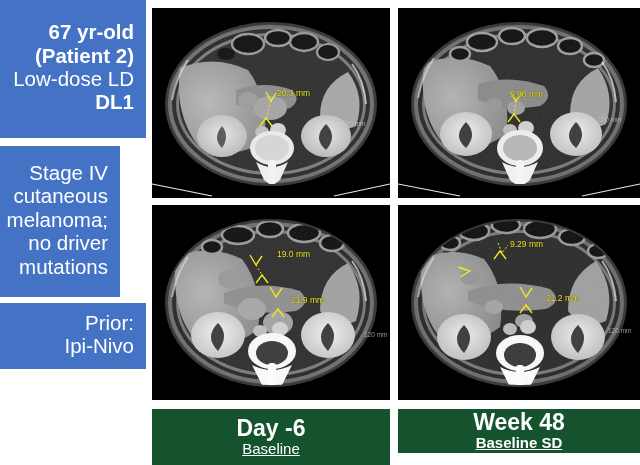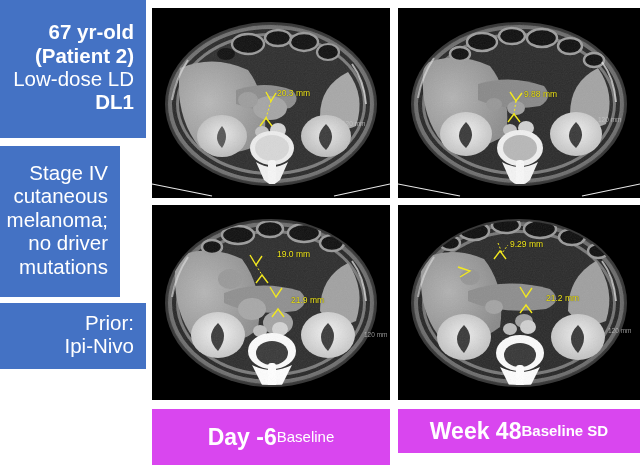--- a/index.html
+++ b/index.html
@@ -16,27 +16,27 @@
   #sb1{top:0;width:146px;height:138px;}
   #sb2{top:146px;width:120px;height:151px;}
   #sb3{top:303px;width:146px;height:66px;}
   .sb .ln{display:block;line-height:1.14;white-space:nowrap;}
   .b   {font-weight:bold;}
   #sb1 .ln{font-size:20.5px;}
   #sb2 .ln{font-size:20.5px;}
   #sb3 .ln{font-size:20.5px;}
 
   
-  .collabel{position:absolute;background:#d946ef;color:#fff;
-            display:flex;flex-direction:row;align-items:center;
+  .collabel{position:absolute;background:#14532d;color:#fff;
+            display:flex;flex-direction:column;align-items:center;
             justify-content:center;text-align:center;}
   #collabel-left {left:152px;top:409px;width:238px;height:56px;}
   #collabel-right{left:398px;top:409px;width:242px;height:44px;}
   .collabel .big {font-size:23px;font-weight:bold;line-height:1.05;}
-  .collabel .small{font-size:15px;line-height:1.15;}
+  .collabel .small{font-size:15px;line-height:1.15;text-decoration:underline;}
   #collabel-left  .small{font-weight:normal;}
   #collabel-right .small{font-weight:bold;}
 
   
   .ct{position:absolute;background:#000;overflow:hidden;}
   #ct-tl{left:152px;top:8px;  width:238px;height:190px;}
   #ct-tr{left:398px;top:8px;  width:242px;height:190px;}
   #ct-bl{left:152px;top:205px;width:238px;height:195px;}
   #ct-br{left:398px;top:205px;width:242px;height:195px;}
   .ct svg{display:block;width:100%;height:100%;}
@@ -222,21 +222,21 @@
         <rect width="242" height="190" filter="url(#nz2)" opacity=".5"></rect>
       </g>
       <path d="M0 176 L62 188" stroke="#e8e8e8" stroke-width="1.2" fill="none"></path>
       <path d="M242 176 L184 188" stroke="#e8e8e8" stroke-width="1.2" fill="none"></path>
       <g stroke="#F2E81F" stroke-width="1.4" fill="none">
         <path d="M112 84 L118 93 L124 85"></path>
         <path d="M110 114 L116 106 L122 114"></path>
         <path d="M118 93 L116 106" stroke-dasharray="2 2" stroke-width="1"></path>
       </g>
     </svg>
-    <span class="meas" style="left:126px;top:81px;">9.88 mm</span>
+    <span class="meas" style="left:112px;top:81px;">9.88 mm</span>
     <span class="scalemark" style="left:200px;top:108px;">120 mm</span>
   </div>
 
   <div class="ct" id="ct-bl">
     <svg viewBox="0 0 238 195" preserveAspectRatio="none">
       <defs>
         <radialGradient id="livG3" cx="35%" cy="45%" r="70%">
           <stop offset="0%" stop-color="#b6b6b6"></stop>
             <stop offset="100%" stop-color="#8e8e8e"></stop>
         </radialGradient>

